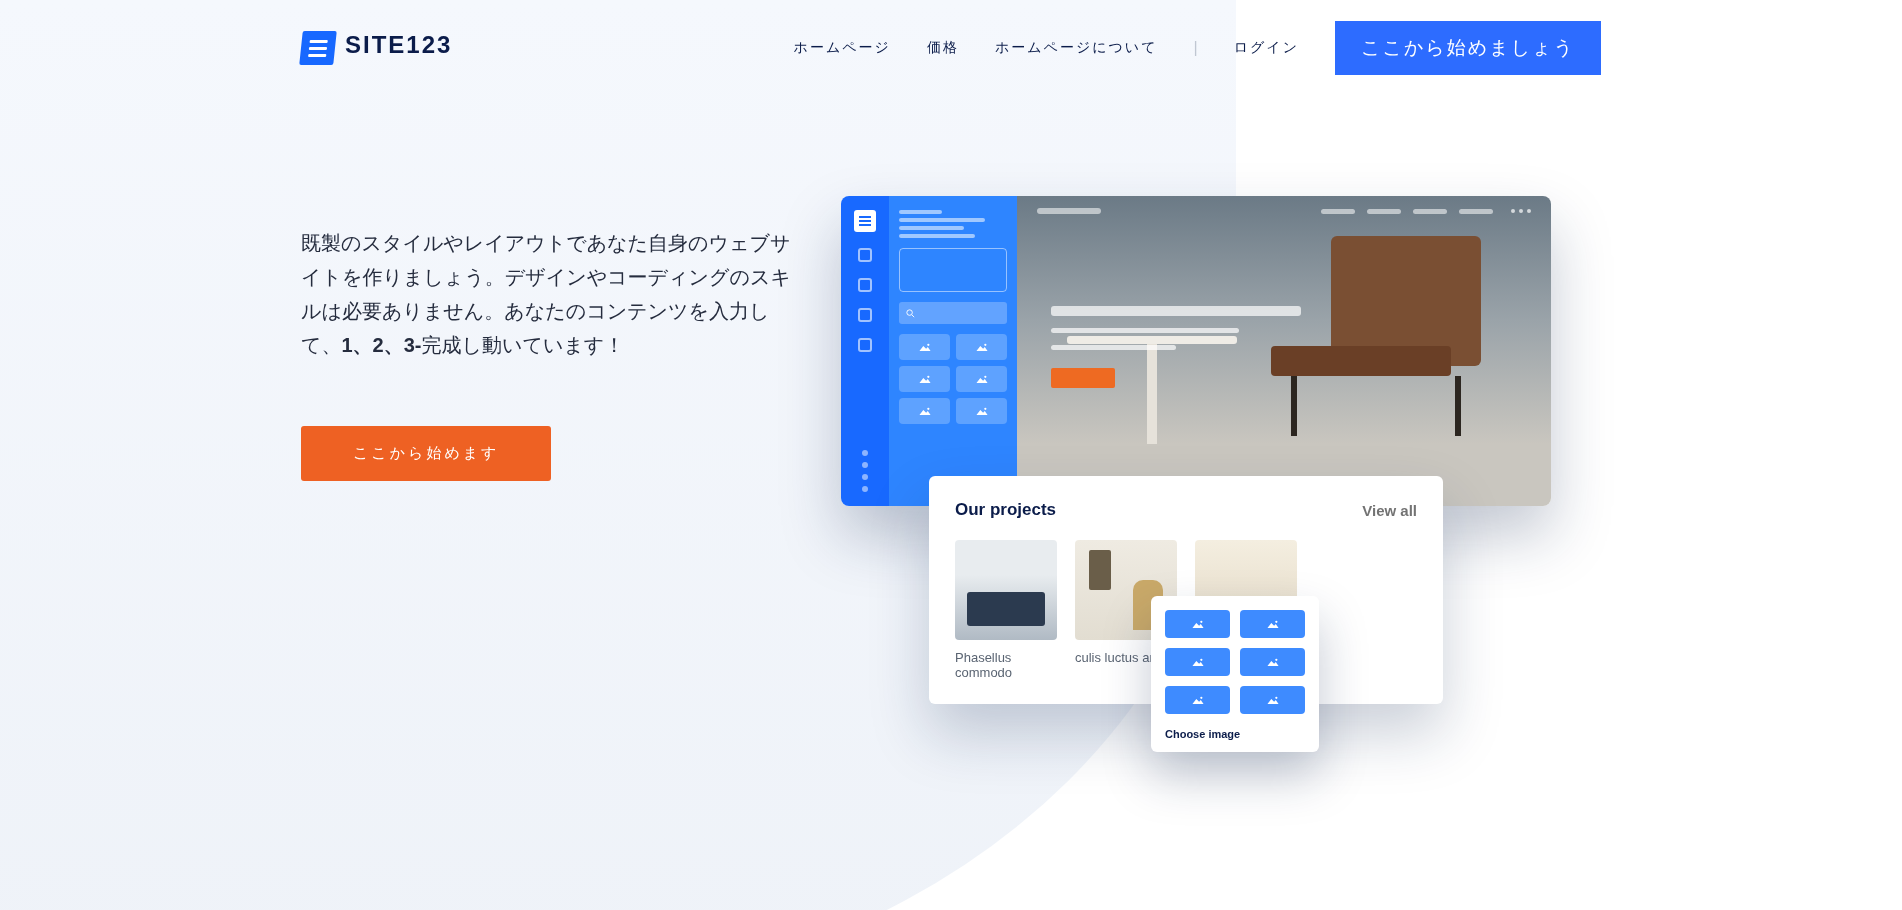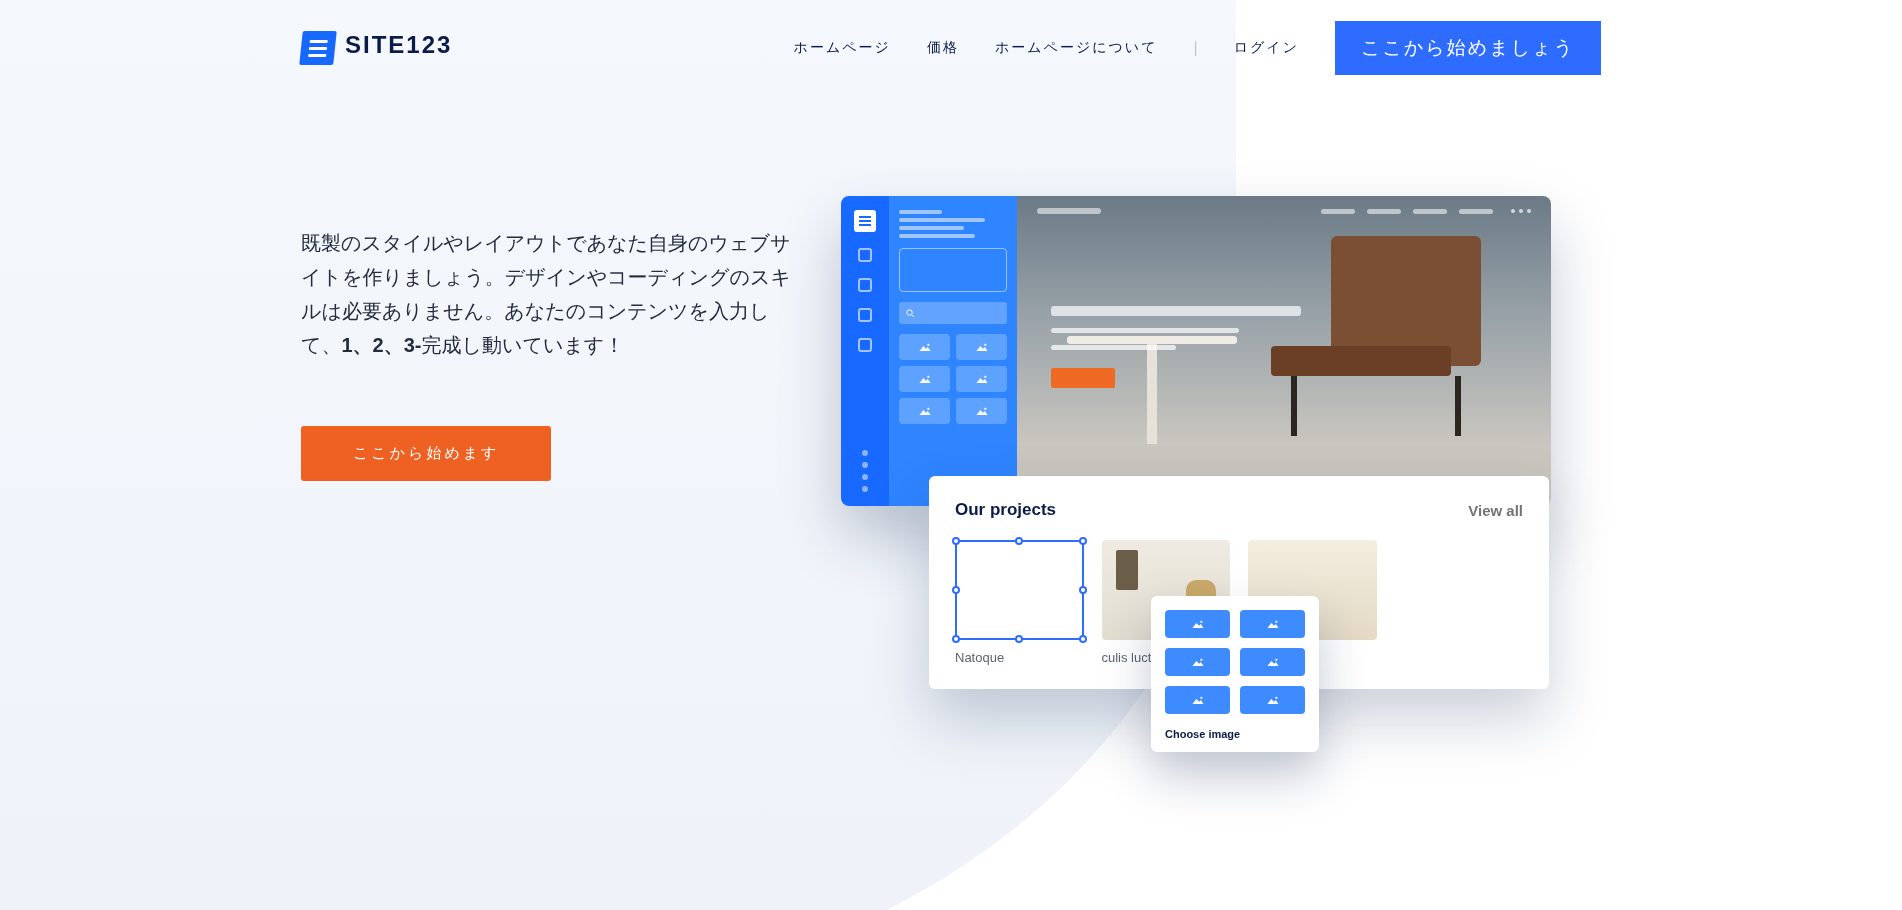--- a/index.html
+++ b/index.html
@@ -251,21 +251,21 @@
   gap: 12px;
 }
 .canvas-hero .line1 { height: 10px; background: rgba(255,255,255,.7); border-radius: 3px; }
 .canvas-hero .line2 { height: 5px; width: 75%; background: rgba(255,255,255,.7); border-radius: 3px; }
 .canvas-hero .line2b { height: 5px; width: 50%; background: rgba(255,255,255,.7); border-radius: 3px; }
 .canvas-hero .bt { width: 64px; height: 20px; background: #ee6a22; border-radius: 2px; margin-top:6px; }
 
 .projects {
   position: absolute;
   top: 250px; left: 88px;
-  width: 620px;
+  width: 514px;
   background: #fff;
   border-radius: 6px;
   box-shadow: 0 30px 60px rgba(20,40,80,.22);
   padding: 24px 26px;
 }
 .projects-head {
   display: flex;
   align-items: center;
   justify-content: space-between;
   margin-bottom: 20px;
@@ -487,31 +487,22 @@
         </div>
       </div>
 
       <div class="projects">
         <div class="projects-head">
           <h3>Our projects</h3>
           <a>View all</a>
         </div>
         <div class="project-row">
           <div class="project">
-            <div class="proj-img selected">
-              <div class="handle h-tl"></div>
-                <div class="handle h-tm"></div>
-                <div class="handle h-tr"></div>
-              <div class="handle h-ml"></div>
-                <div class="handle h-mr"></div>
-              <div class="handle h-bl"></div>
-                <div class="handle h-bm"></div>
-                <div class="handle h-br"></div>
-            </div>
-            <div class="proj-label">Natoque</div>
+            <div class="proj-img pi1"></div>
+            <div class="proj-label">Phasellus commodo</div>
           </div>
           <div class="project">
             <div class="proj-img pi3"></div>
             <div class="proj-label">culis luctus ante</div>
           </div>
           <div class="project">
             <div class="proj-img pi4"></div>
             <div class="proj-label"></div>
           </div>
         </div>

